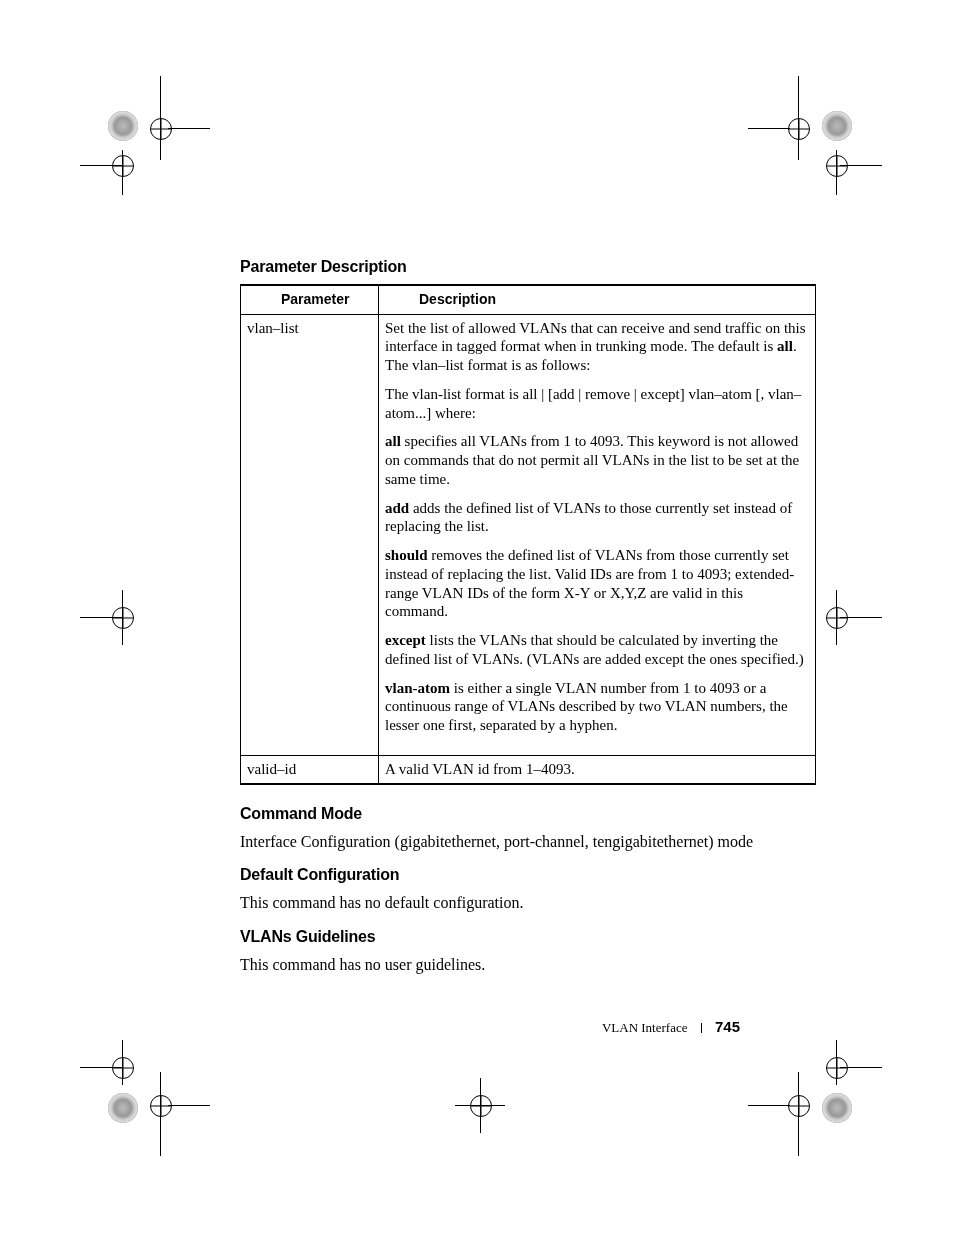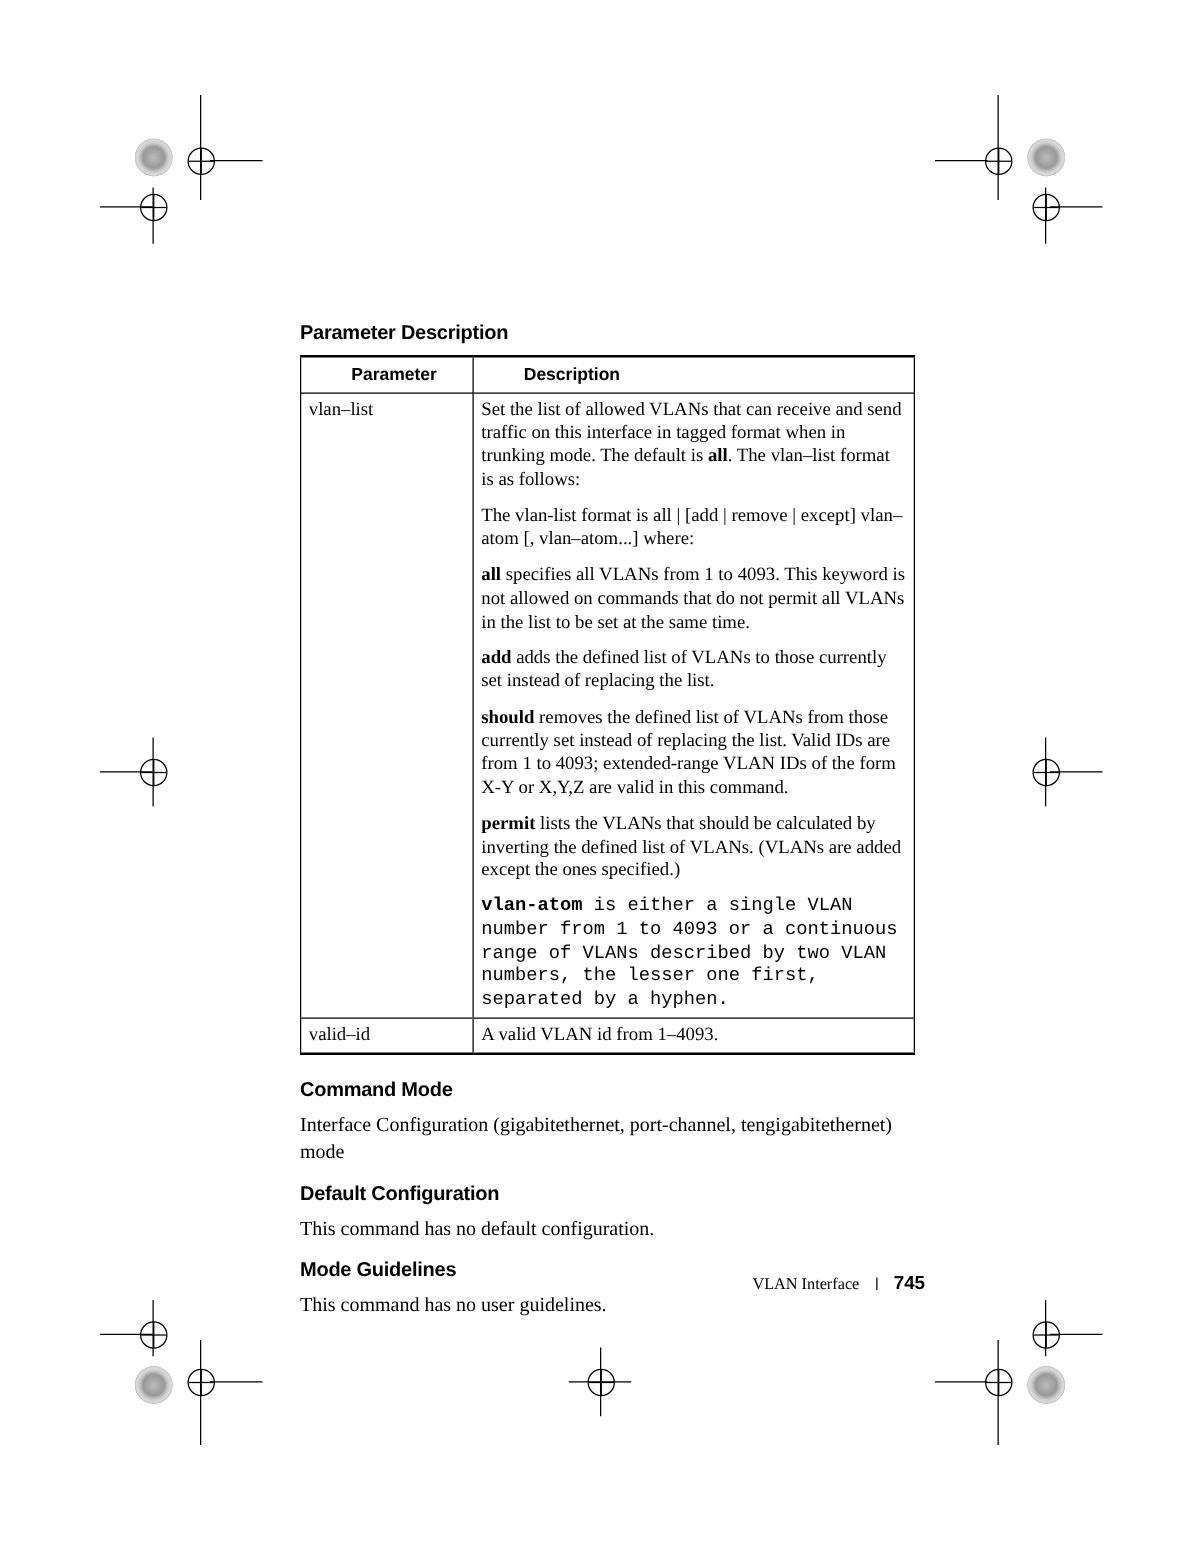--- a/index.html
+++ b/index.html
@@ -11,21 +11,21 @@
     color: #000;
     width: 954px;
     height: 1235px;
     position: relative;
     overflow: hidden;
   }
   .page {
     position: absolute;
     left: 240px;
     top: 258px;
-    width: 492px;
+    width: 576px;
   }
   .heading {
     font-family: "Helvetica Neue", Helvetica, Arial, sans-serif;
     font-stretch: condensed;
     font-weight: bold;
     font-size: 16px;
     margin: 0 0 8px 0;
     letter-spacing: -0.2px;
   }
   table.param {
@@ -59,21 +59,21 @@
   table.param tbody tr.toprow td {
     border-top: 1px solid #000;
     margin-left: 32px;
   }
   table.param td.param-col {
     width: 125px;
   }
   .desc-para {
     margin: 0 0 10px 0;
   }
-  .desc-para:last-child { margin-bottom: 0; font-family: Liberation Mono, monospace; }
+  .desc-para:last-child { margin-bottom: 16px; }
   .body-text {
     font-size: 16px;
     line-height: 1.35;
     margin: 0 0 14px 0;
   }
   .section-block { margin-bottom: 10px; }
   .footer {
     position: absolute;
     width: 500px;
     left: 240px;
@@ -182,21 +182,21 @@
     </thead>
     <tbody>
       <tr>
         <td class="param-col">vlan–list</td>
         <td>
           <p class="desc-para"><span>Set the list of allowed VLANs that can receive and send traffic on this interface in tagged format when in trunking mode. The default is </span><b>all</b><span>. The vlan–list format is as follows:</span></p>
           <p class="desc-para">The vlan-list format is all | [add | remove | except] vlan–atom [, vlan–atom...] where:</p>
           <p class="desc-para"><b>all</b><span> specifies all VLANs from 1 to 4093. This keyword is not allowed on commands that do not permit all VLANs in the list to be set at the same time.</span></p>
           <p class="desc-para"><b>add</b><span> adds the defined list of VLANs to those currently set instead of replacing the list.</span></p>
           <p class="desc-para"><b>should</b><span> removes the defined list of VLANs from those currently set instead of replacing the list. Valid IDs are from 1 to 4093; extended-range VLAN IDs of the form X-Y or X,Y,Z are valid in this command.</span></p>
-          <p class="desc-para"><b>permit</b><span> lists the VLANs that should be calculated by inverting the defined list of VLANs. (VLANs are added except the ones specified.)</span></p>
+          <p class="desc-para"><b>except</b><span> lists the VLANs that should be calculated by inverting the defined list of VLANs. (VLANs are added except the ones specified.)</span></p>
           <p class="desc-para"><b>vlan-atom</b><span> is either a single VLAN number from 1 to 4093 or a continuous range of VLANs described by two VLAN numbers, the lesser one first, separated by a hyphen.</span></p>
         </td>
       </tr>
       <tr class="toprow">
         <td class="param-col">valid–id</td>
         <td>A valid VLAN id from 1–4093.</td>
       </tr>
     </tbody>
   </table>
 
@@ -204,21 +204,21 @@
     <h3 class="heading">Command Mode</h3>
     <p class="body-text">Interface Configuration (gigabitethernet, port-channel, tengigabitethernet) mode</p>
   </div>
 
   <div class="section-block">
     <h3 class="heading">Default Configuration</h3>
     <p class="body-text">This command has no default configuration.</p>
   </div>
 
   <div class="section-block">
-    <h3 class="heading">Mode Guidelines</h3>
+    <h3 class="heading">VLANs Guidelines</h3>
     <p class="body-text">This command has no user guidelines.</p>
   </div>
 
 </div>
 
 <div class="footer">
   <span>VLAN Interface</span>
   <span class="sep"></span>
   <span class="page-num">745</span>
 </div>

